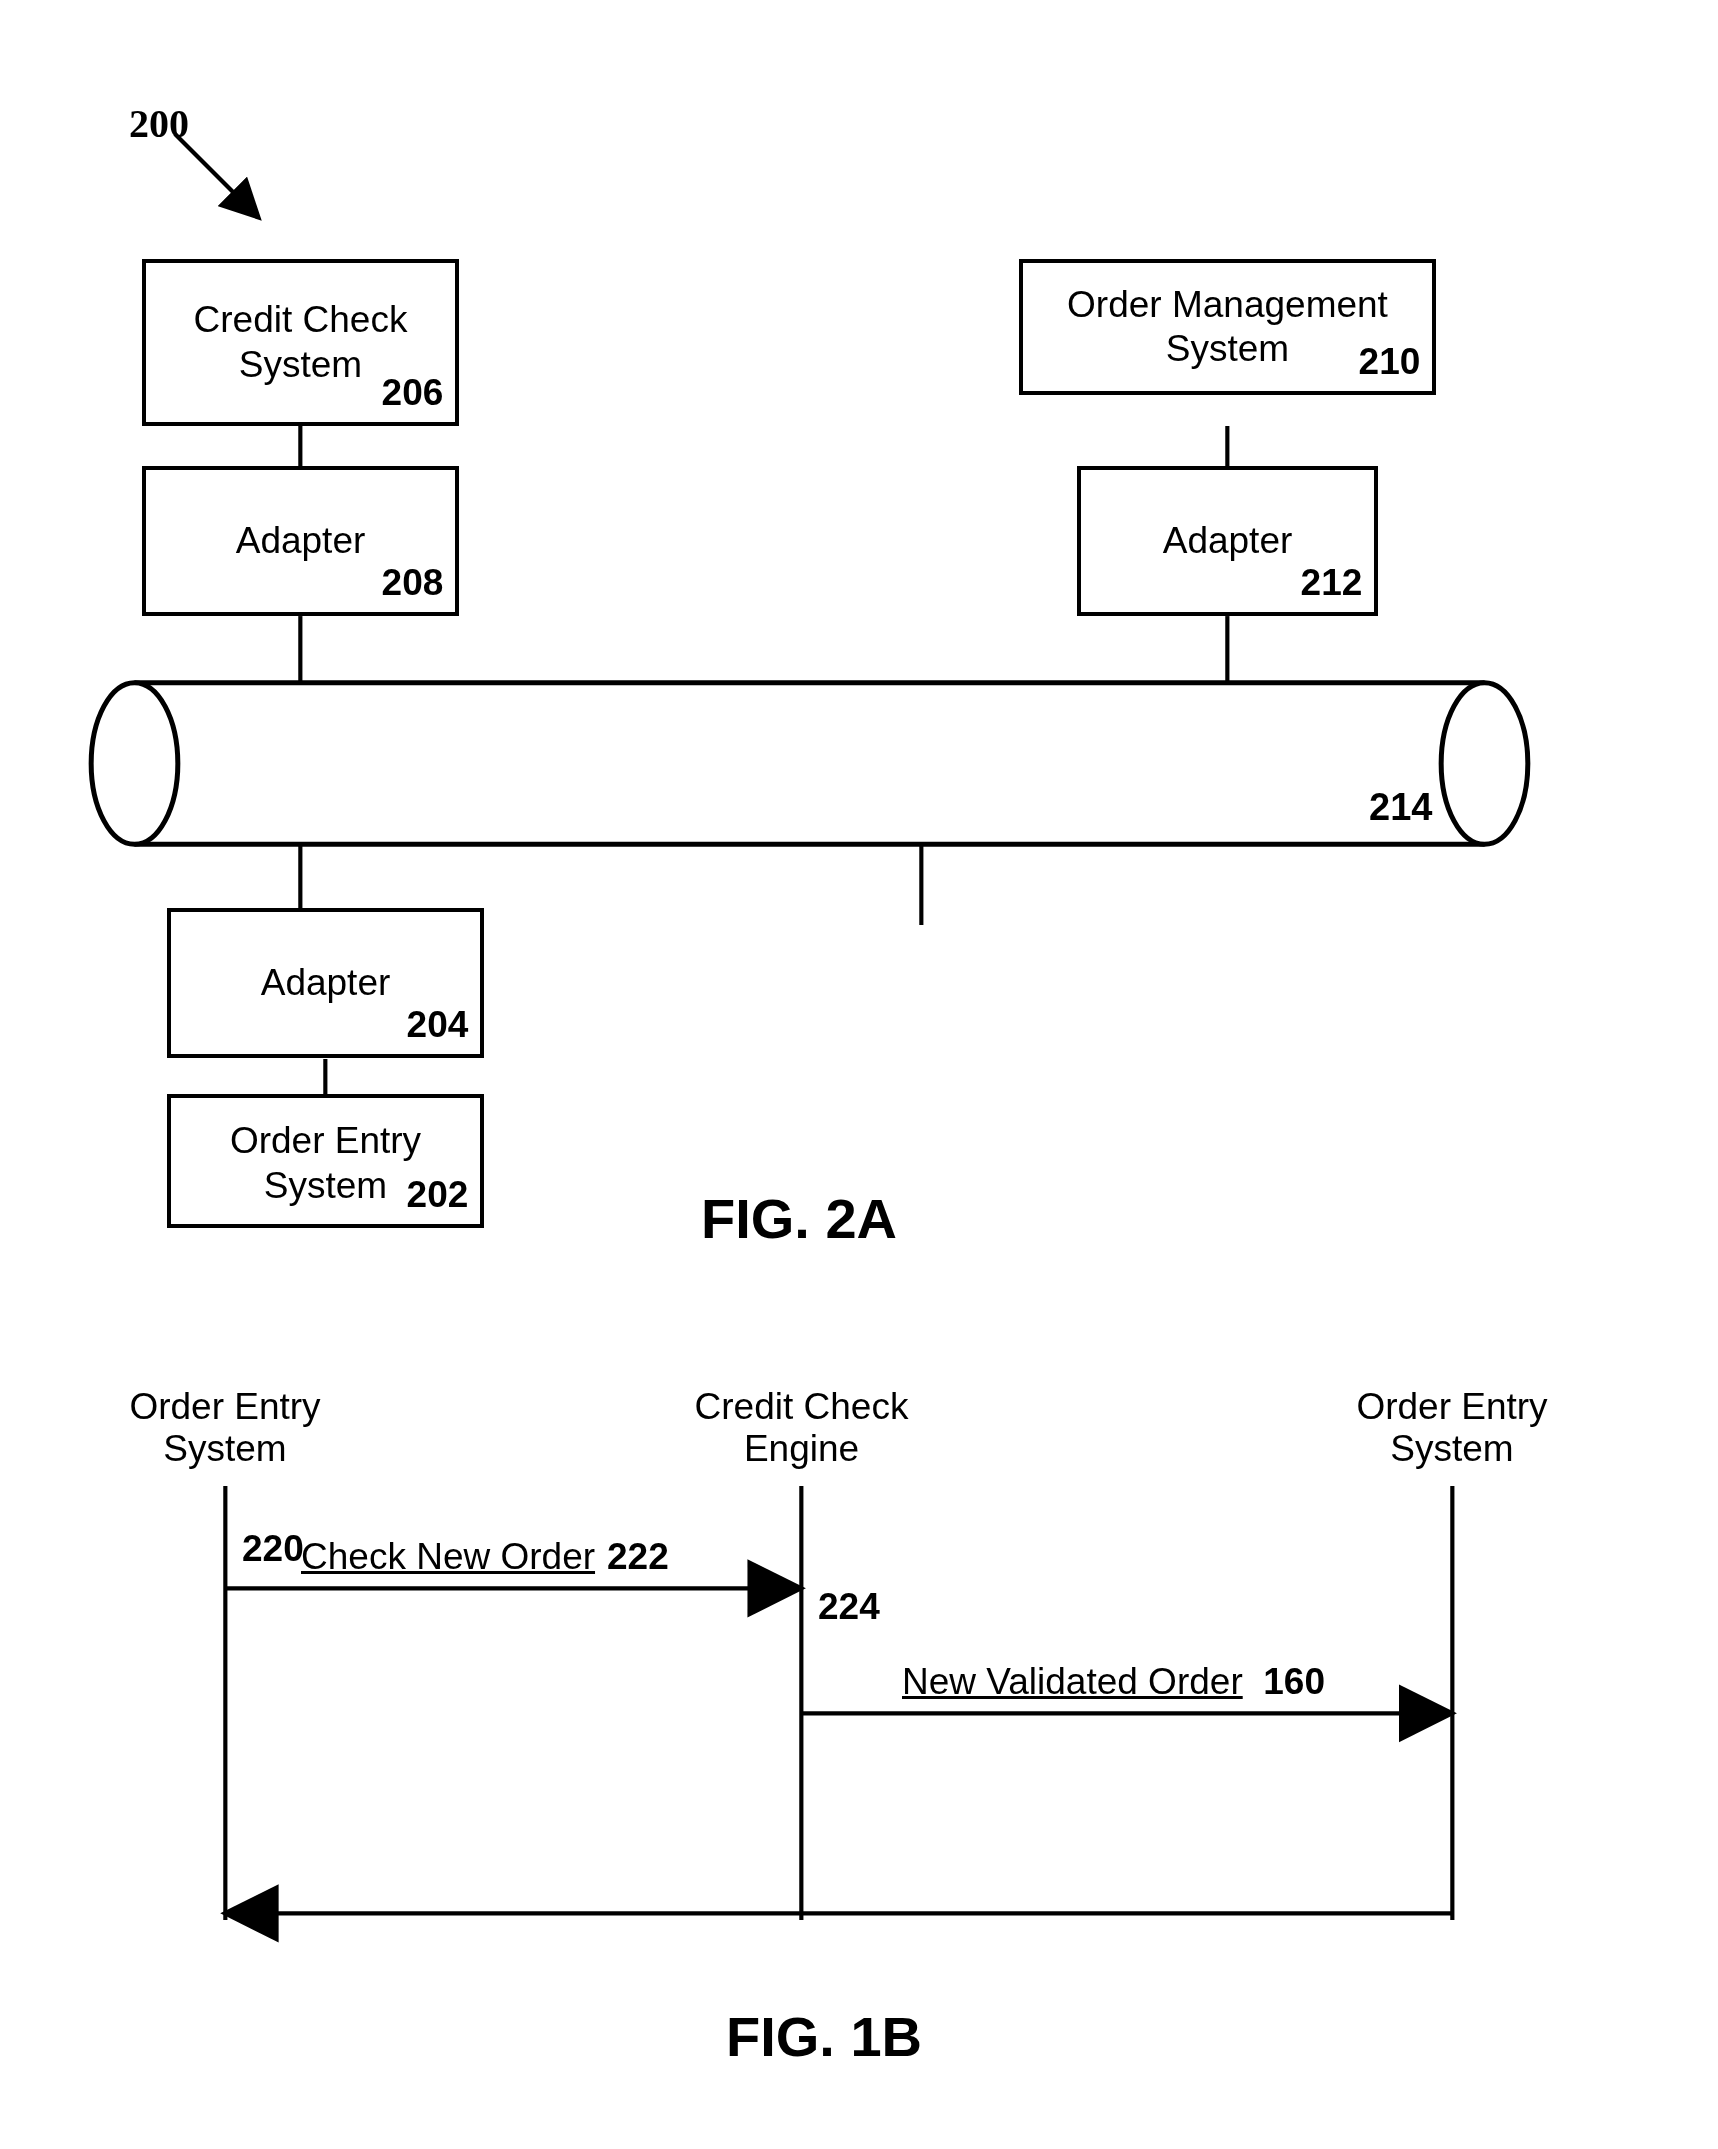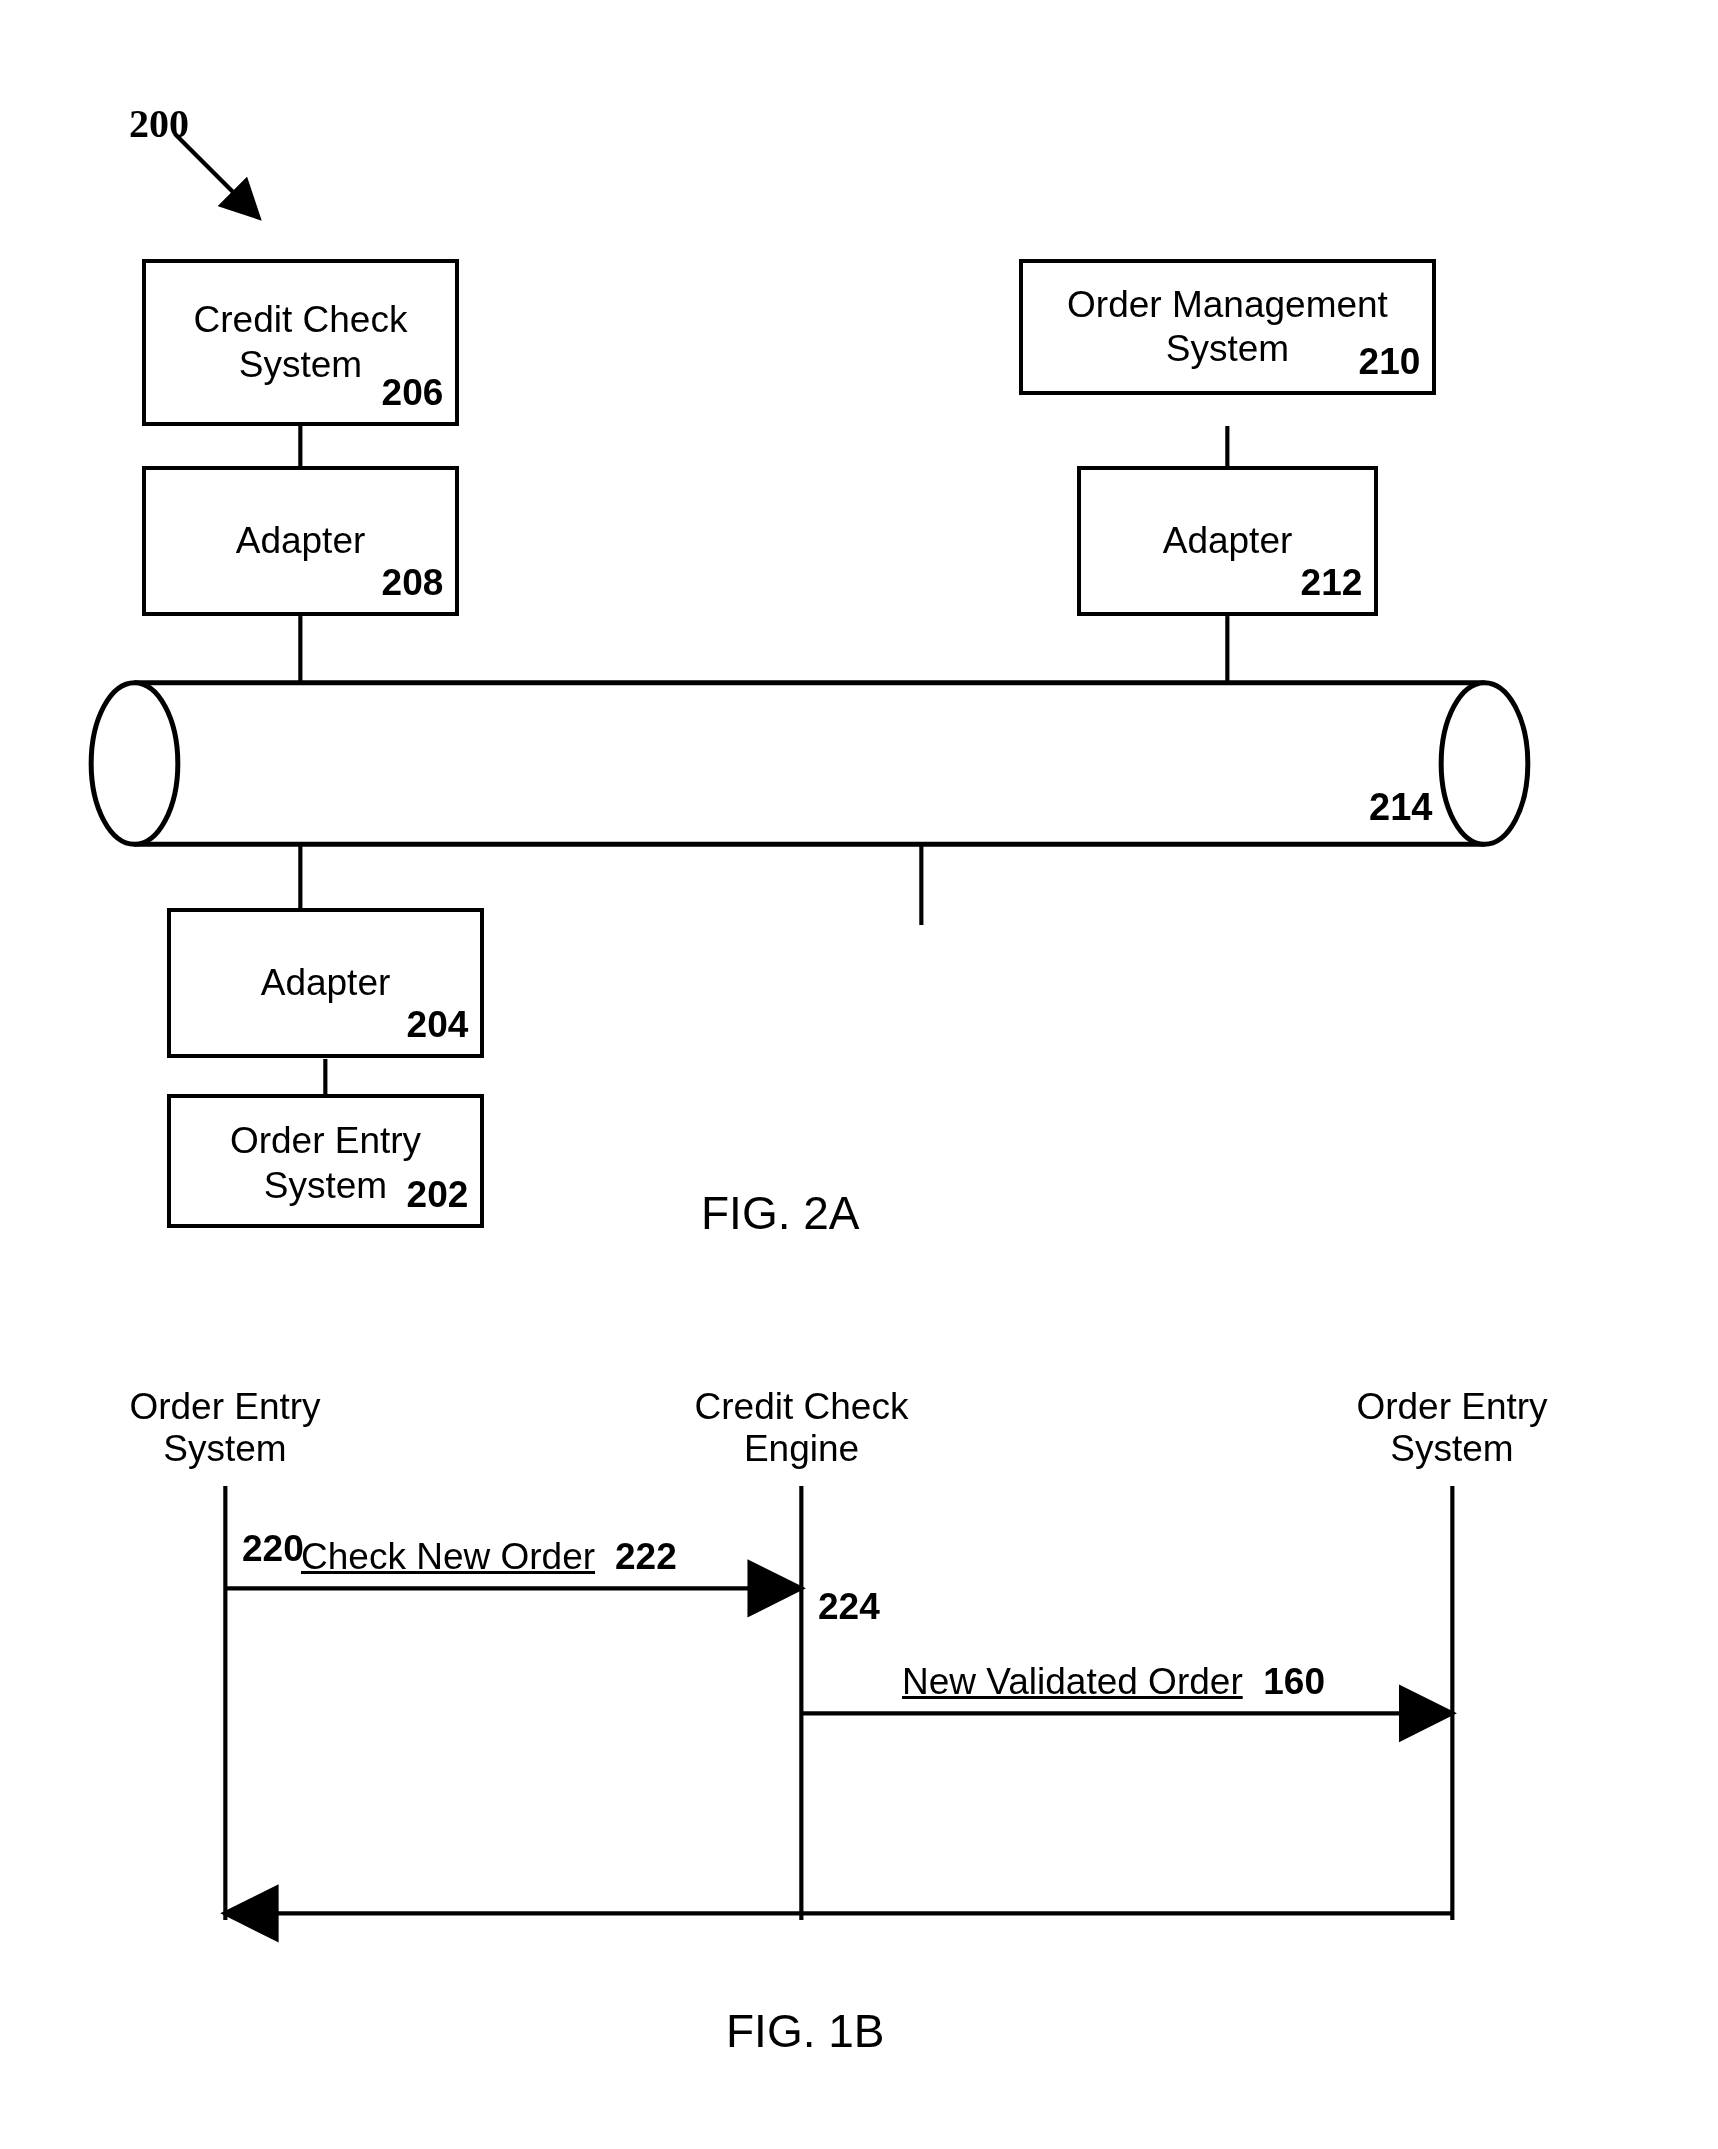--- a/index.html
+++ b/index.html
@@ -30,22 +30,22 @@
   .box .lbl { text-align: center; }
   .box .ref {
     position: absolute;
     right: 11.7px;
     bottom: 6.7px;
     font-weight: 700;
     font-size: 37px;
   }
   .bold { font-weight: 700; }
   .figcap {
-    font-weight: 400;
-    font-size: 46px;
+    font-weight: 700;
+    font-size: 56px;
   }
   .text-u {
     text-decoration: underline;
     font-size: 37px;
   }
   svg.conn { position: absolute; overflow: visible; }
 </style>
 </head>
 <body>
 
@@ -175,21 +175,21 @@
       <marker id="ahL" markerWidth="14" markerHeight="14" refX="2" refY="7" orient="auto">
         <path d="M14,0 L0,7 L14,14 Z" fill="#000"></path>
       </marker>
     </defs>
   </svg>
 
   <svg class="conn" style="left:225px; top:1580px; width:576px; height:16.7px;" viewBox="0 0 690 20" width="576" height="16.7">
     <line x1="0" y1="10" x2="686" y2="10" stroke="#000" stroke-width="5" marker-end="url(#ahR)"></line>
   </svg>
   <div class="abs" style="left:301px; top:1536px; font-size:37px;">
-    <span class="text-u">Check New Order</span><span class="bold" style="margin-left:20px;">222</span>
+    <span class="text-u">Check New Order</span><span class="bold" style="margin-left:12px;">222</span>
   </div>
 
   <svg class="conn" style="left:801px; top:1705px; width:651px; height:16.7px;" viewBox="0 0 780 20" width="651" height="16.7">
     <line x1="0" y1="10" x2="776" y2="10" stroke="#000" stroke-width="5" marker-end="url(#ahR)"></line>
   </svg>
   <div class="abs" style="left:902px; top:1661px; font-size:37px;">
     <span class="text-u">New Validated Order</span>&nbsp;&nbsp;<span class="bold">160</span>
   </div>
 
   <svg class="conn" style="left:225px; top:1905px; width:1227px; height:16.7px;" viewBox="0 0 1470 20" width="1227" height="16.7">

